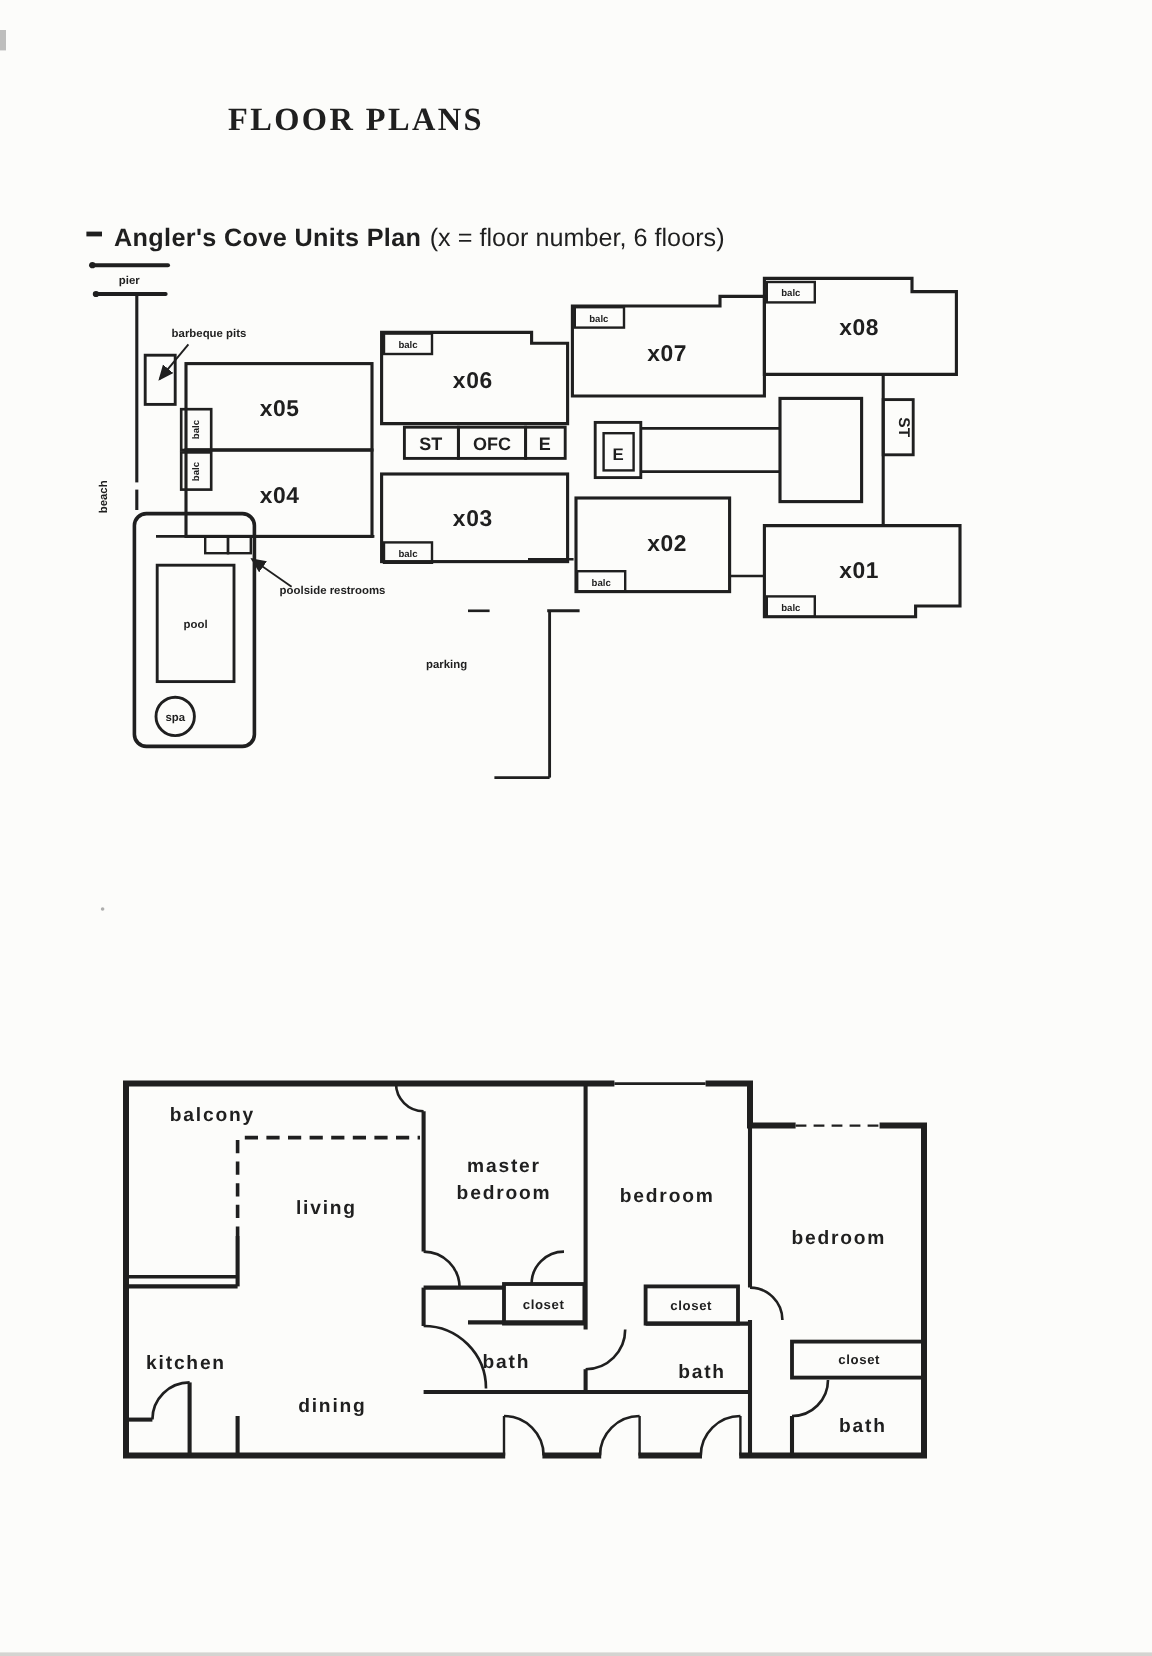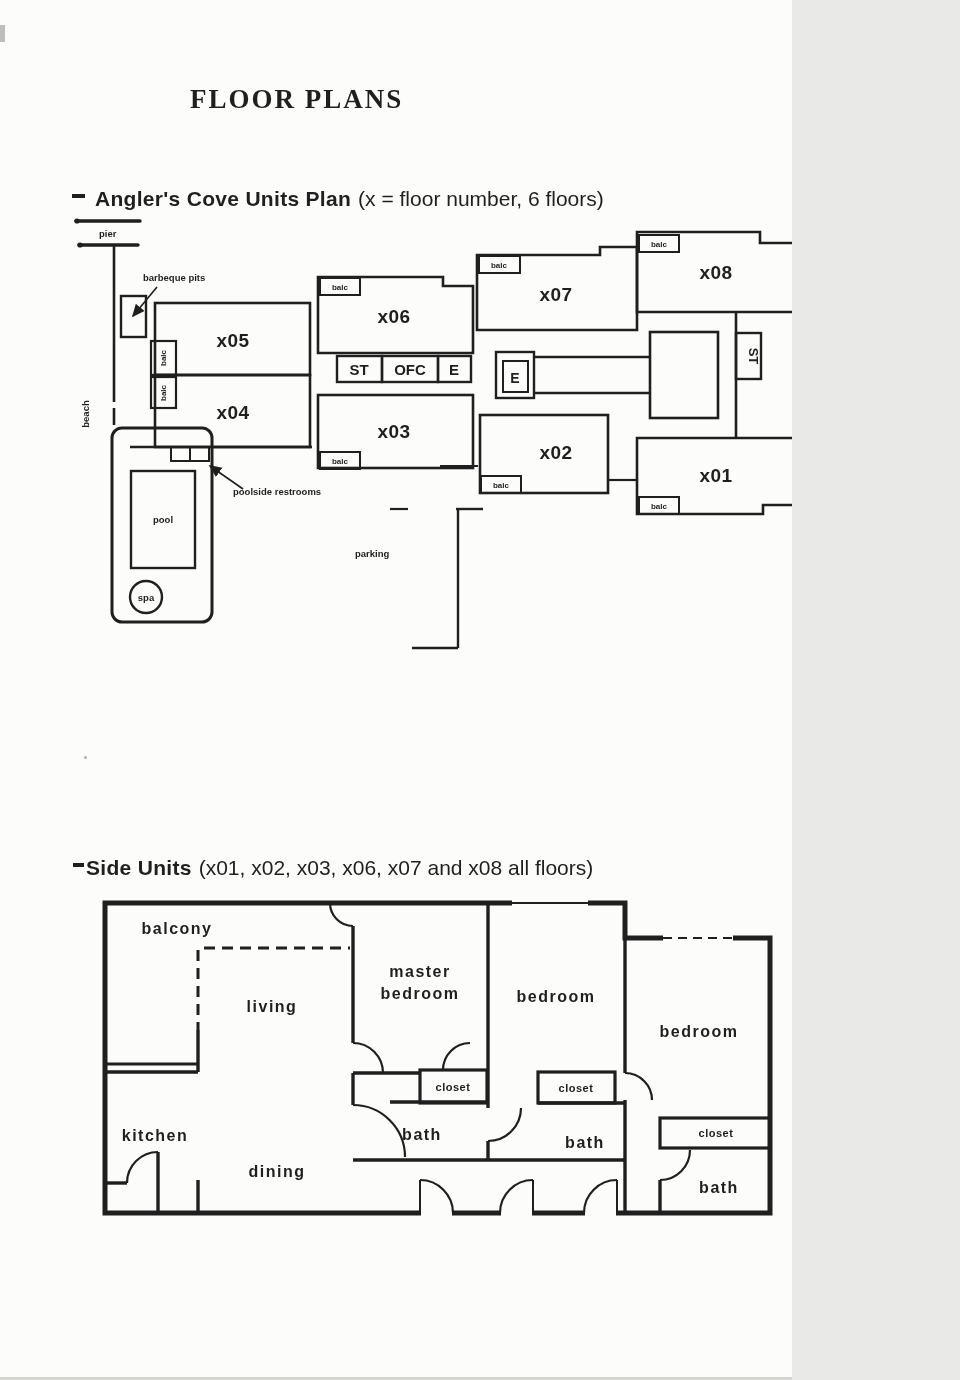--- a/index.html
+++ b/index.html
@@ -1,17 +1,17 @@
 <!DOCTYPE html>
 <html style="--ink: #1f1f1f; --paper: #fcfcfa;"><head>
 <meta charset="utf-8">
 <style>
   :root{ --ink:#1f1f1f; --paper:#fcfcfa; }
   html,body{margin:0;padding:0;background:#e9e9e7;}
-  .page{position:relative;width:792px;height:1380px;background:var(--paper);
+  .page{position:relative;width:960px;height:1380px;background:var(--paper);
         font-family:"Liberation Sans", sans-serif;color:var(--ink);overflow:hidden;
         filter: blur(0.3px);}
   svg{position:absolute;left:0;top:0;}
   .title{position:absolute;left:190px;top:84px;font-family:"Liberation Serif", serif;
          font-size:27px;font-weight:600;letter-spacing:2px;}
   .h{position:absolute;font-size:21px;white-space:nowrap;}
   .h b{font-weight:700;letter-spacing:.3px;}
   .h .note{font-weight:400;margin-left:7px;margin-top:12px;}
   .dash{display:inline-block;width:13px;height:4px;background:var(--ink);
         margin-right:10px;vertical-align:middle;position:relative;top:-4px;}
@@ -38,23 +38,20 @@
   <div class="mark-topleft"></div>
   <div class="dot"></div>
   <div class="bottom-edge"></div>
 
   <div class="title">FLOOR PLANS</div>
 
   <div class="h" style="left:72px;top:187px;">
     <span class="dash"></span><b>Angler's Cove Units Plan</b><span class="note">(x = floor number, 6 floors)</span>
   </div>
 
-  <div class="h" style="left:73px;top:856px;">
-    <span class="dash short"></span><b>Side Units</b><span class="note">(x01, x02, x03, x06, x07 and x08 all floors)</span>
-  </div>
 
   <svg width="960" height="1380" viewBox="0 0 960 1380">
     <defs>
       <marker id="arr" markerWidth="9" markerHeight="8" refX="7" refY="3.5" orient="auto">
         <path d="M0,0 L8,3.5 L0,7 Z" fill="#1f1f1f"></path>
       </marker>
     </defs>
 
     <g>
 

